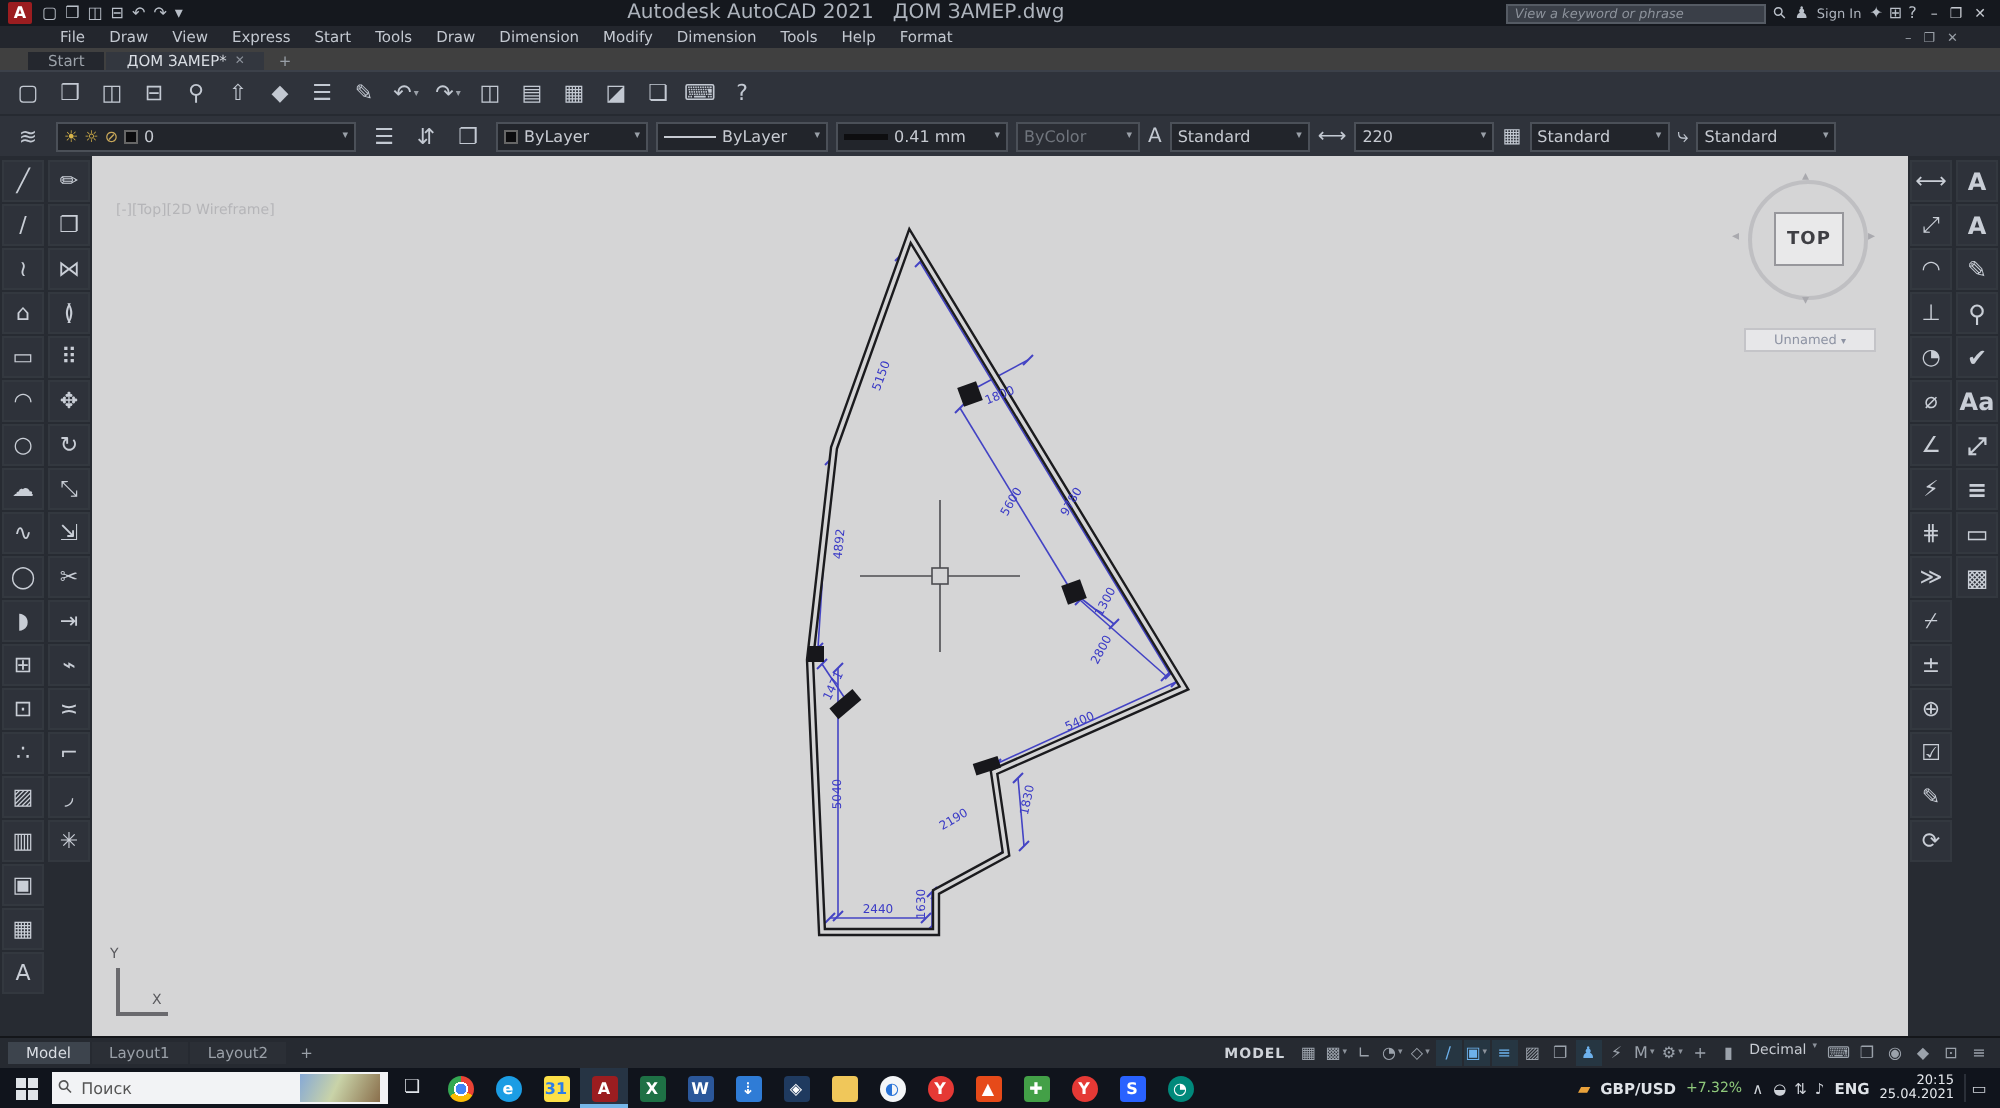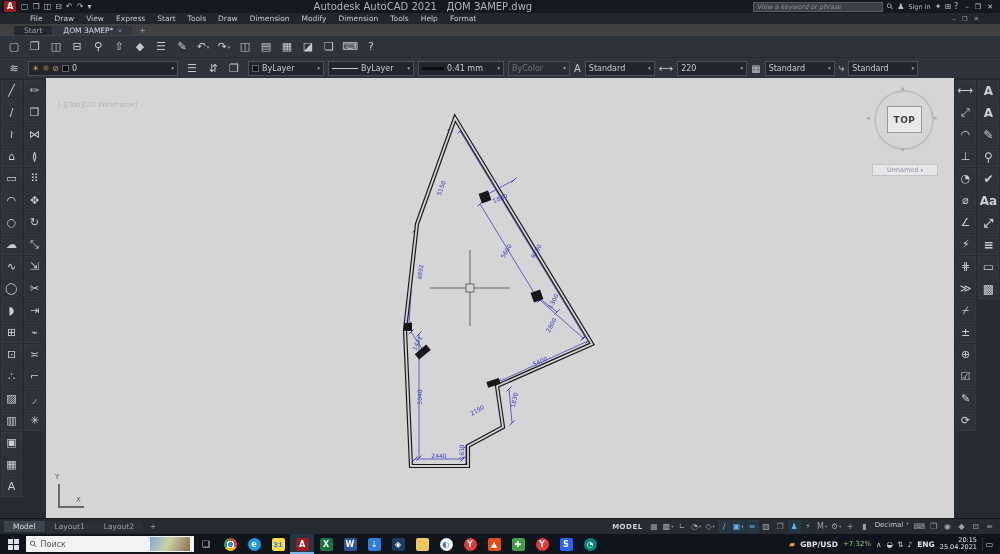--- a/index.html
+++ b/index.html
@@ -517,21 +517,21 @@
         <div class="tapp">
           <span class="tview">❏</span>
         </div>
         <div class="tapp">
           <span class="appglyph chrome"></span>
         </div>
         <div class="tapp">
           <span class="appglyph circle" style="background: rgb(27, 157, 228);">e</span>
         </div>
         <div class="tapp">
-          <span class="appglyph" style="background: #fde047; color: rgb(43, 125, 233); font-family: Liberation Mono, monospace;">31</span>
+          <span class="appglyph" style="background: #fde047; color: rgb(43, 125, 233);">31</span>
         </div>
         <div class="tapp active">
           <span class="appglyph" style="background: rgb(155, 29, 32);">A</span>
         </div>
         <div class="tapp">
           <span class="appglyph" style="background: rgb(30, 113, 69);">X</span>
         </div>
         <div class="tapp">
           <span class="appglyph" style="background: rgb(43, 87, 154);">W</span>
         </div>

